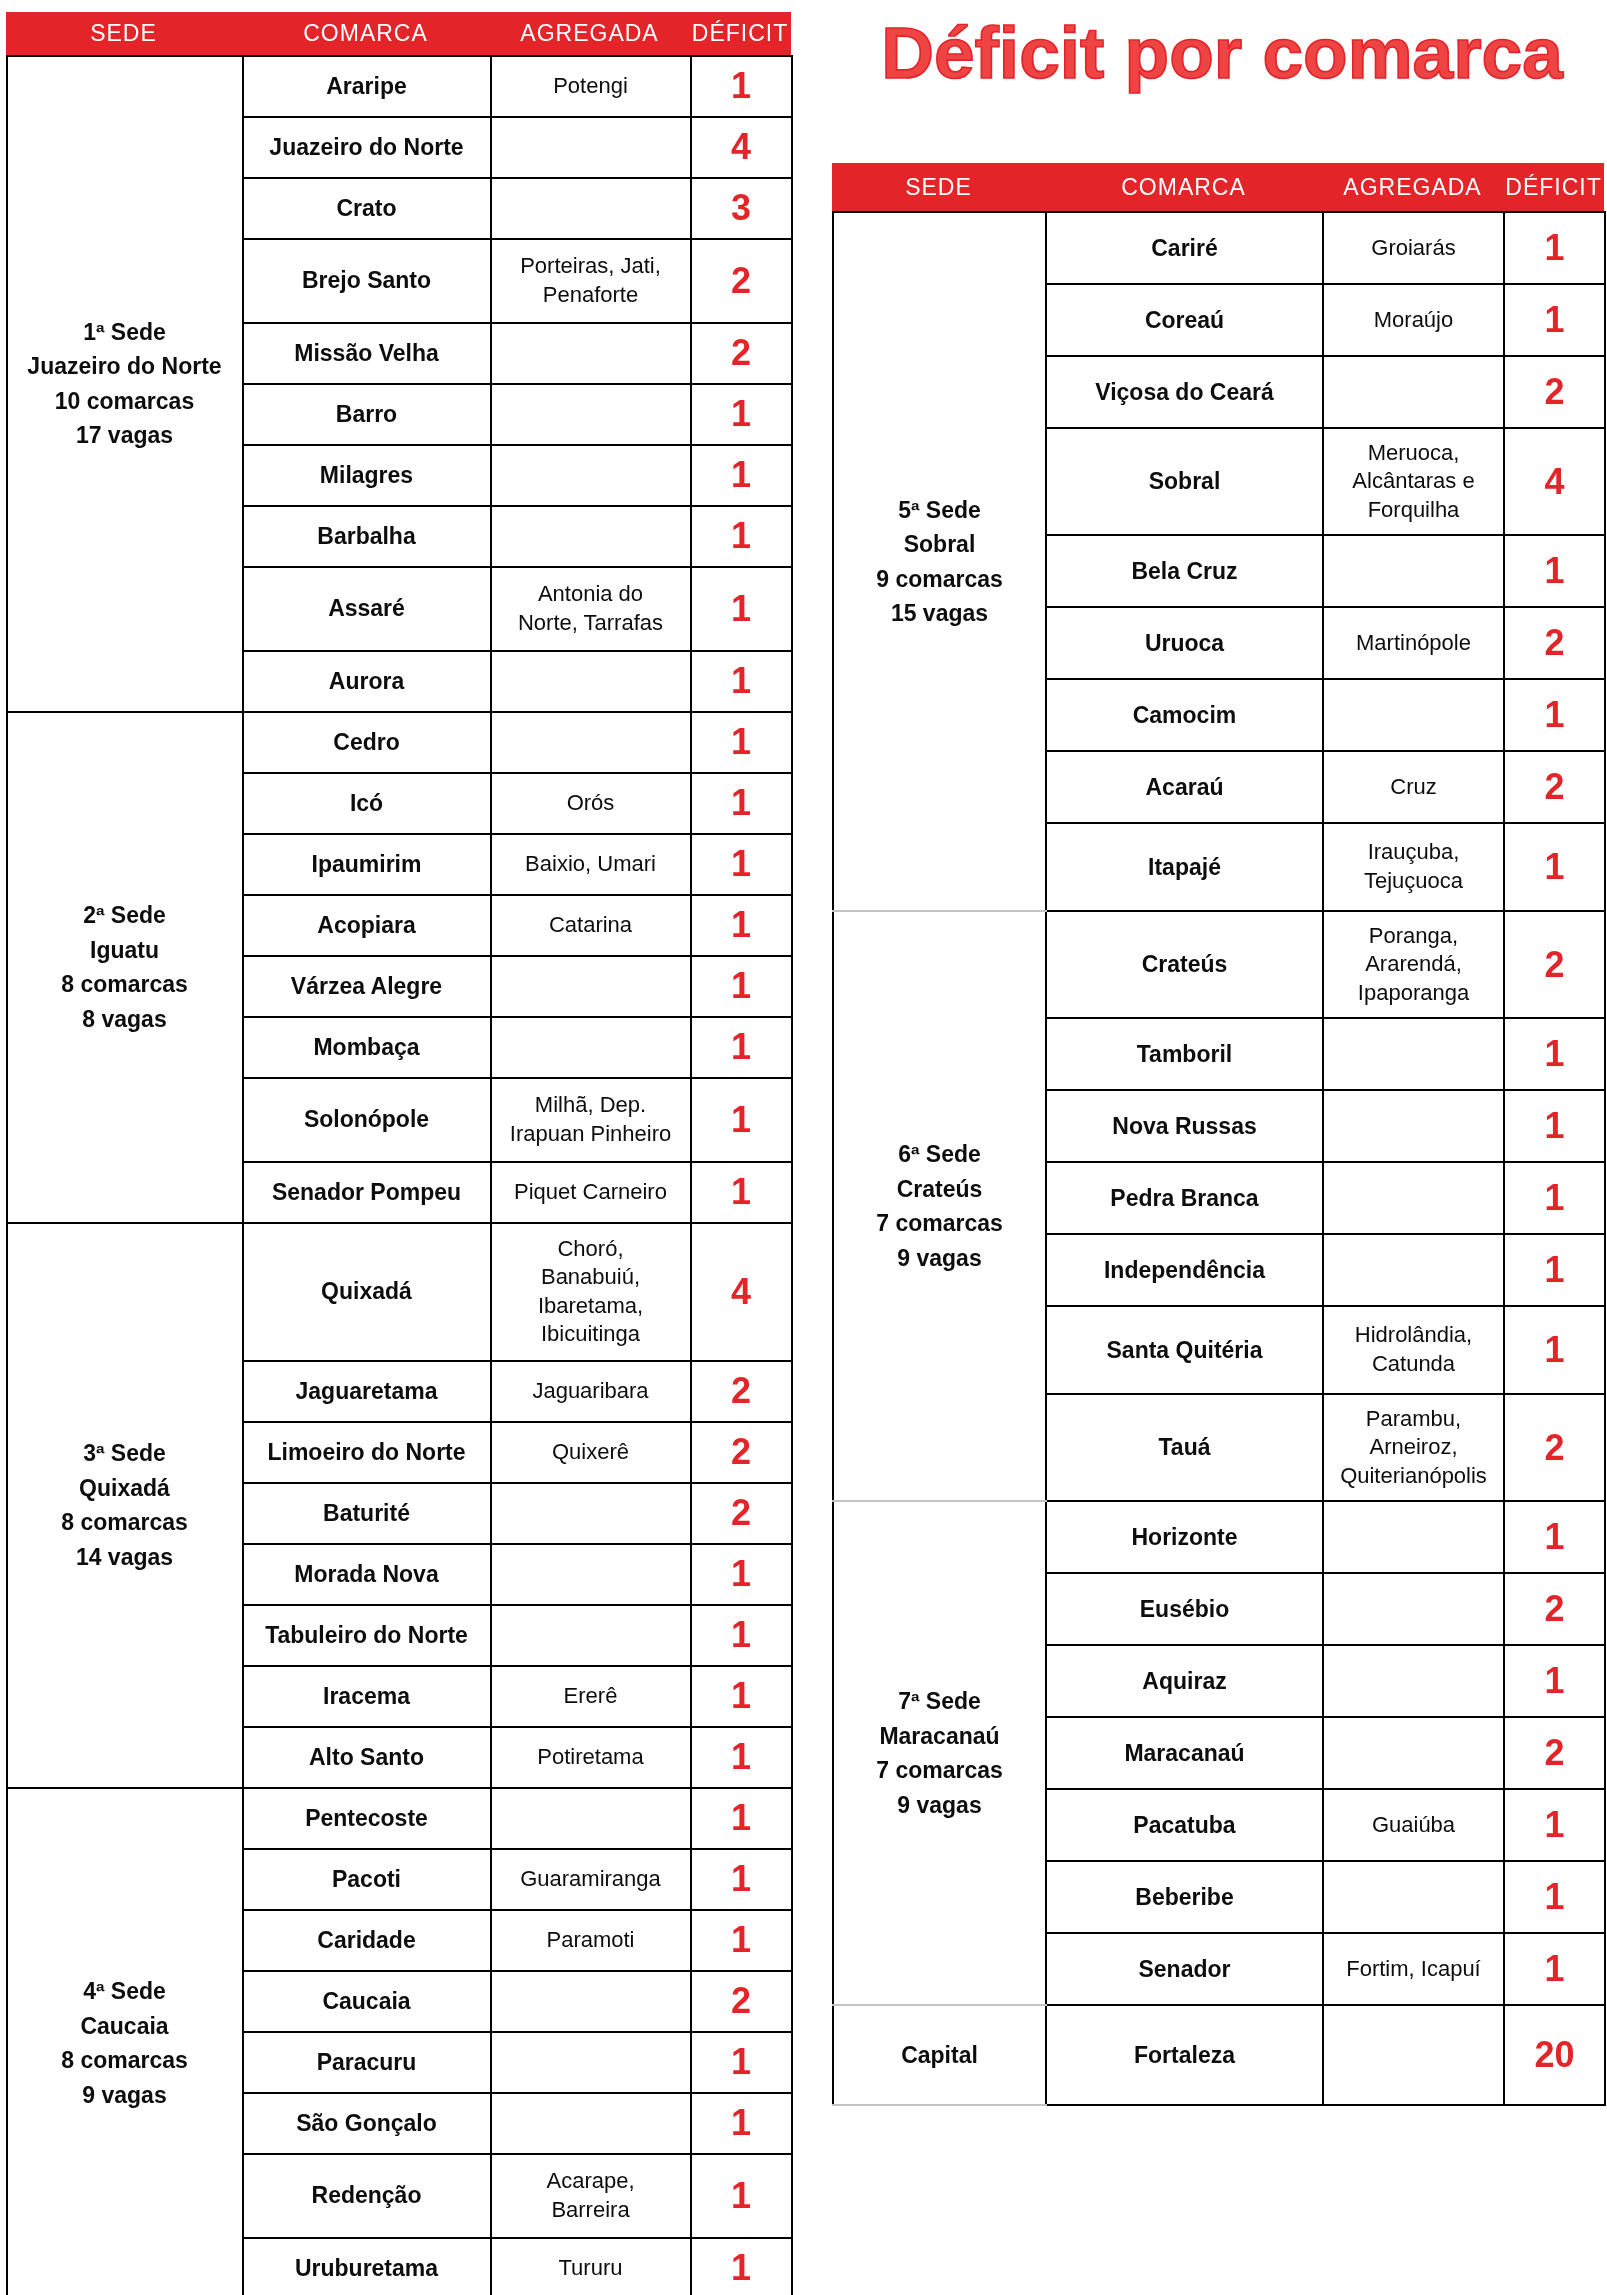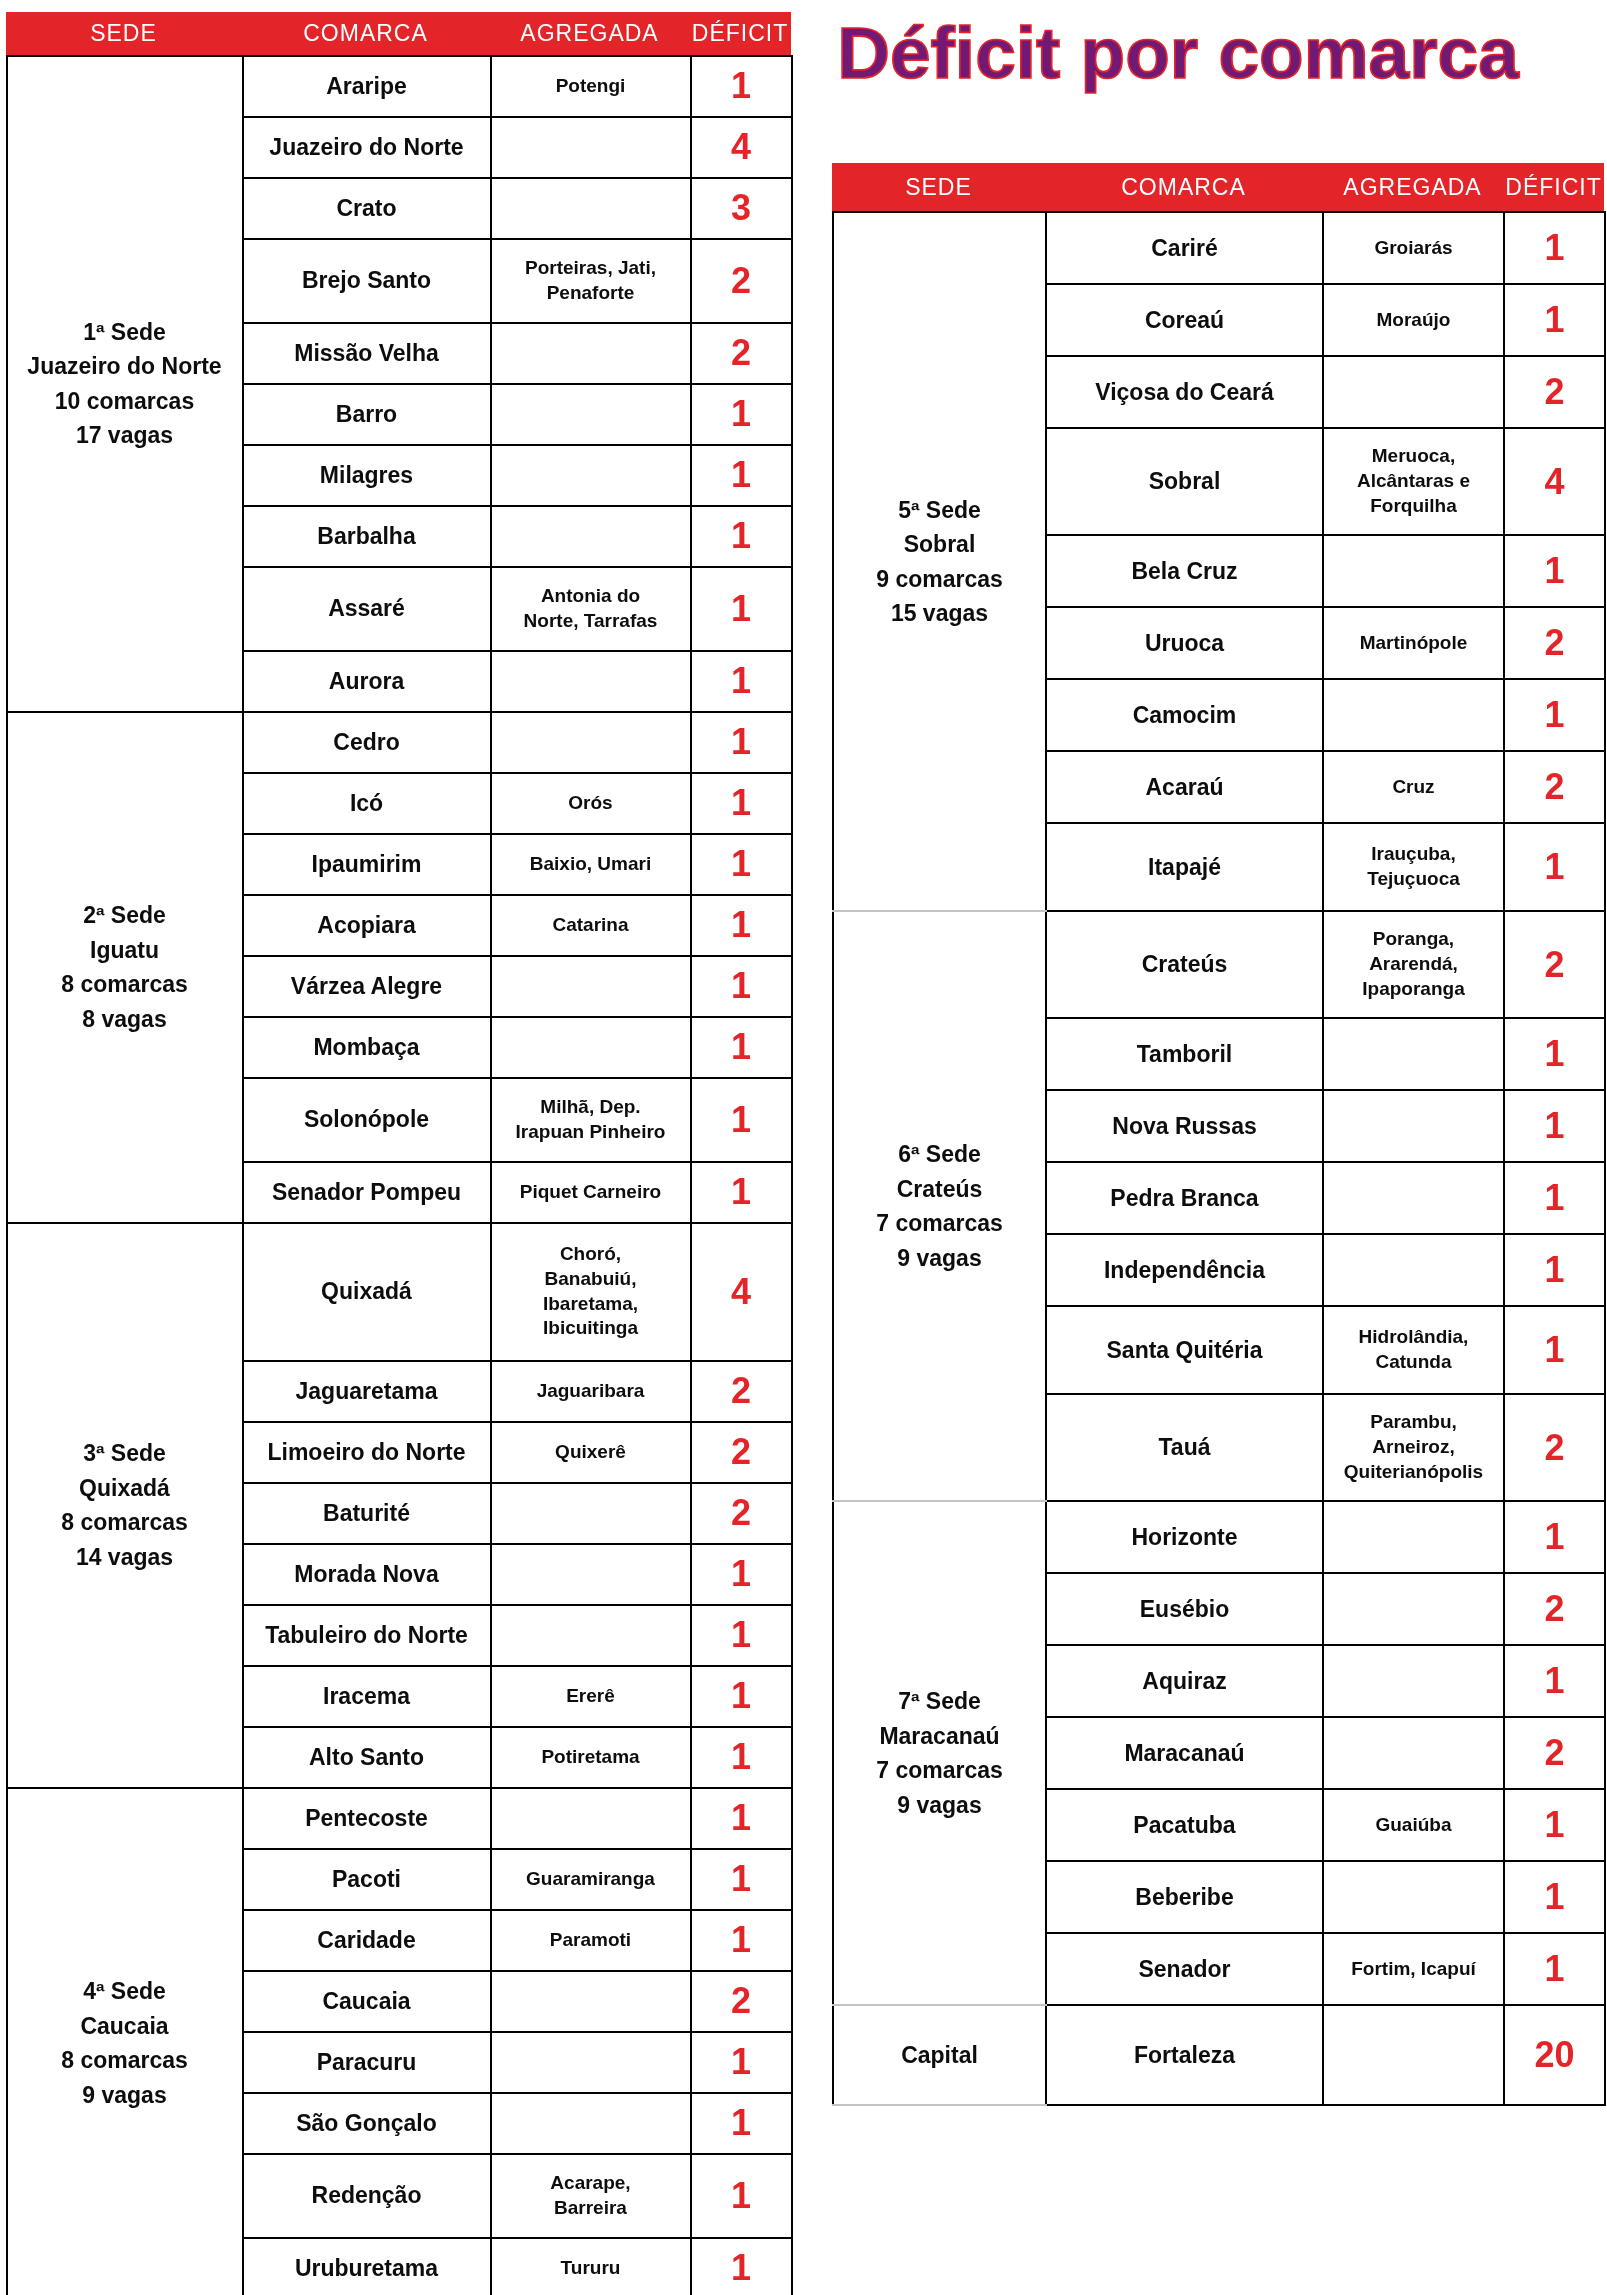--- a/index.html
+++ b/index.html
@@ -53,22 +53,22 @@
   }
   td.sede {
     font-weight: bold;
     font-size: 23px;
     white-space: pre-line;
     line-height: 1.5;
     margin-top: 20px;
   }
   td.comarca { font-weight: bold; font-size: 23px; }
   td.agregada {
-    font-weight: bold;
-    font-size: 19px;
+    font-weight: normal;
+    font-size: 22px;
     white-space: pre-line;
     line-height: 1.3;
   }
   td.deficit {
     font-weight: bold;
     font-size: 36px;
     color: #e32529;
   }
   
   .t-left tr.h1 { height: 61px; }
@@ -77,25 +77,25 @@
   
   .t-right tr.h1 { height: 72px; }
   .t-right tr.h2 { height: 88px; margin-top: 32px; }
   .t-right tr.h3 { height: 107px; }
   .t-right tbody tr:last-child { height: 100px; }
   
   .t-right td.sede { border-bottom-color: #c4c4c4; }
 
   .title {
     position: absolute;
-    left: 792px;
+    left: 836px;
     top: 15px;
     width: 772px;
     text-align: center;
-    color: #701a75;
+    color: #ef4444;
     font-size: 73px;
     font-weight: bold;
     line-height: 1.03;
     -webkit-text-stroke: 1.7px #e32529;
   }
 </style>
 </head>
 <body>
 
 <h1 class="title">Déficit por comarca</h1>

